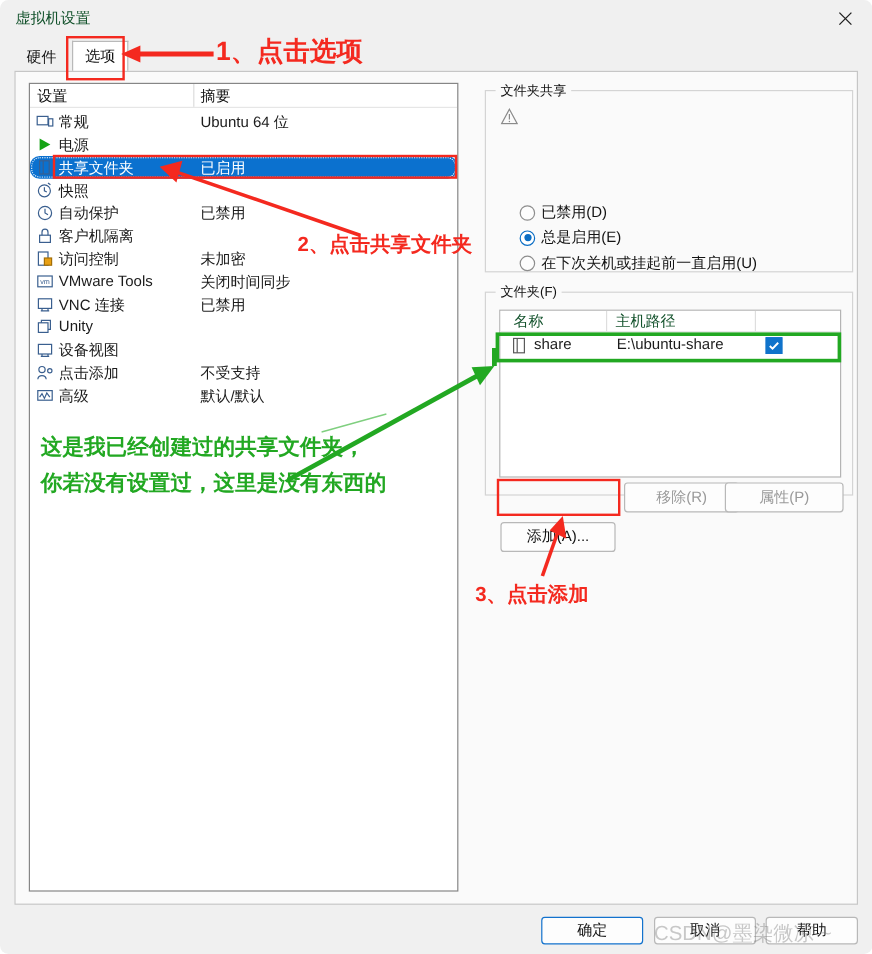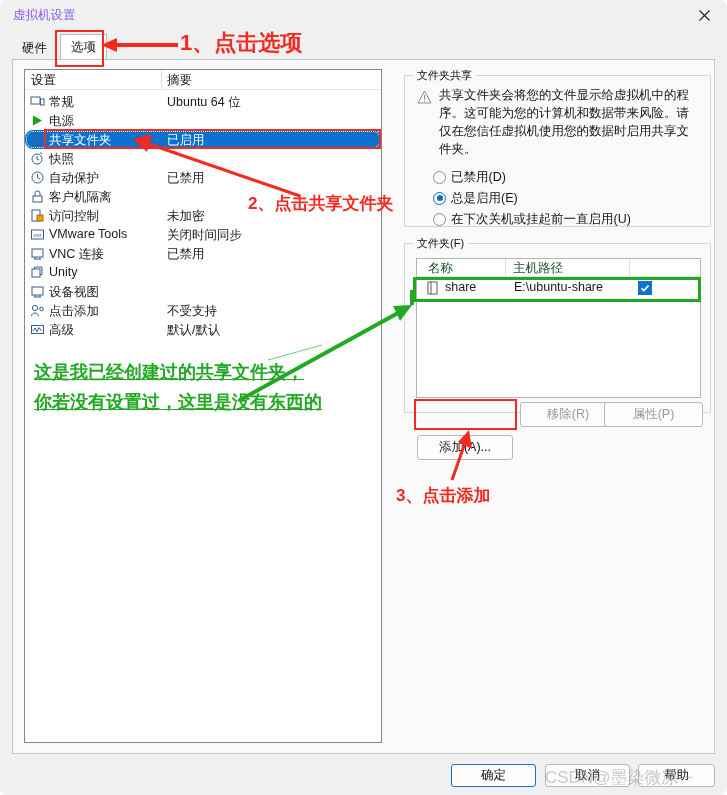--- a/index.html
+++ b/index.html
@@ -28,21 +28,21 @@
   }
   #titlebar {
     position: absolute;
     left: 0; top: 0;
     width: 727px; height: 30px;
   }
   #title-text {
     position: absolute;
     left: 13px; top: 7px;
     font-size: 12.5px;
-    color: #8b5cf6;
+    color: #14532d;
     font-weight: 400;
     white-space: nowrap;
   }
   #close-btn {
     position: absolute;
     right: 0px; top: 0px;
     width: 45px; height: 30px;
     display: flex; align-items: center; justify-content: center;
     color: #222;
     font-size: 13px;
@@ -349,21 +349,20 @@
     color: #22a822;
   }
   #an1 { left: 180px; top: 28px; font-size: 22px; }
   #an2 { left: 248px; top: 192px; font-size: 17px; }
   #an3 { left: 396px; top: 484px; font-size: 17px; }
   #an-green {
     left: 34px; top: 357px;
     font-size: 18px;
     line-height: 30px;
     font-weight: 600;
-    text-decoration: underline;
   }
   .redbox {
     position: absolute;
     border: 2.5px solid #f4291f;
     box-sizing: border-box;
   }
   #rb-tab { left: 55px; top: 30px; width: 49px; height: 37px; }
   #rb-row { left: 44px; top: 129px; width: 337px; height: 20px; }
   #rb-add { left: 414px; top: 399px; width: 103px; height: 31px; }
   .greenbox {
@@ -552,21 +551,20 @@
 
   <div class="groupbox" id="grp-sharing">
     <div class="group-legend">文件夹共享</div>
     <span id="warn-icon">
       <svg width="15" height="14" viewBox="0 0 15 14">
           <path d="M7.5 1 L14 13 L1 13 Z" fill="none" stroke="#8a8a8a" stroke-width="1"></path>
           <path d="M7.5 5 L7.5 9.5" stroke="#8a8a8a" stroke-width="1"></path>
           <circle cx="7.5" cy="11.2" r="0.6" fill="#8a8a8a"></circle>
         </svg>
     </span>
-    <div id="warn-text">共享文件夹会将您的文件显示给虚拟机中的程序。这可能为您的计算机和数据带来风险。请仅在您信任虚拟机使用您的数据时启用共享文件夹。</div>
 
     <div class="radio-row" style="top:92px">
       <span class="radio-mark"></span>
       <span class="radio-label">已禁用(D)</span>
     </div>
     <div class="radio-row" style="top:113px">
       <span class="radio-mark on"></span>
       <span class="radio-label">总是启用(E)</span>
     </div>
     <div class="radio-row" style="top:134px">

